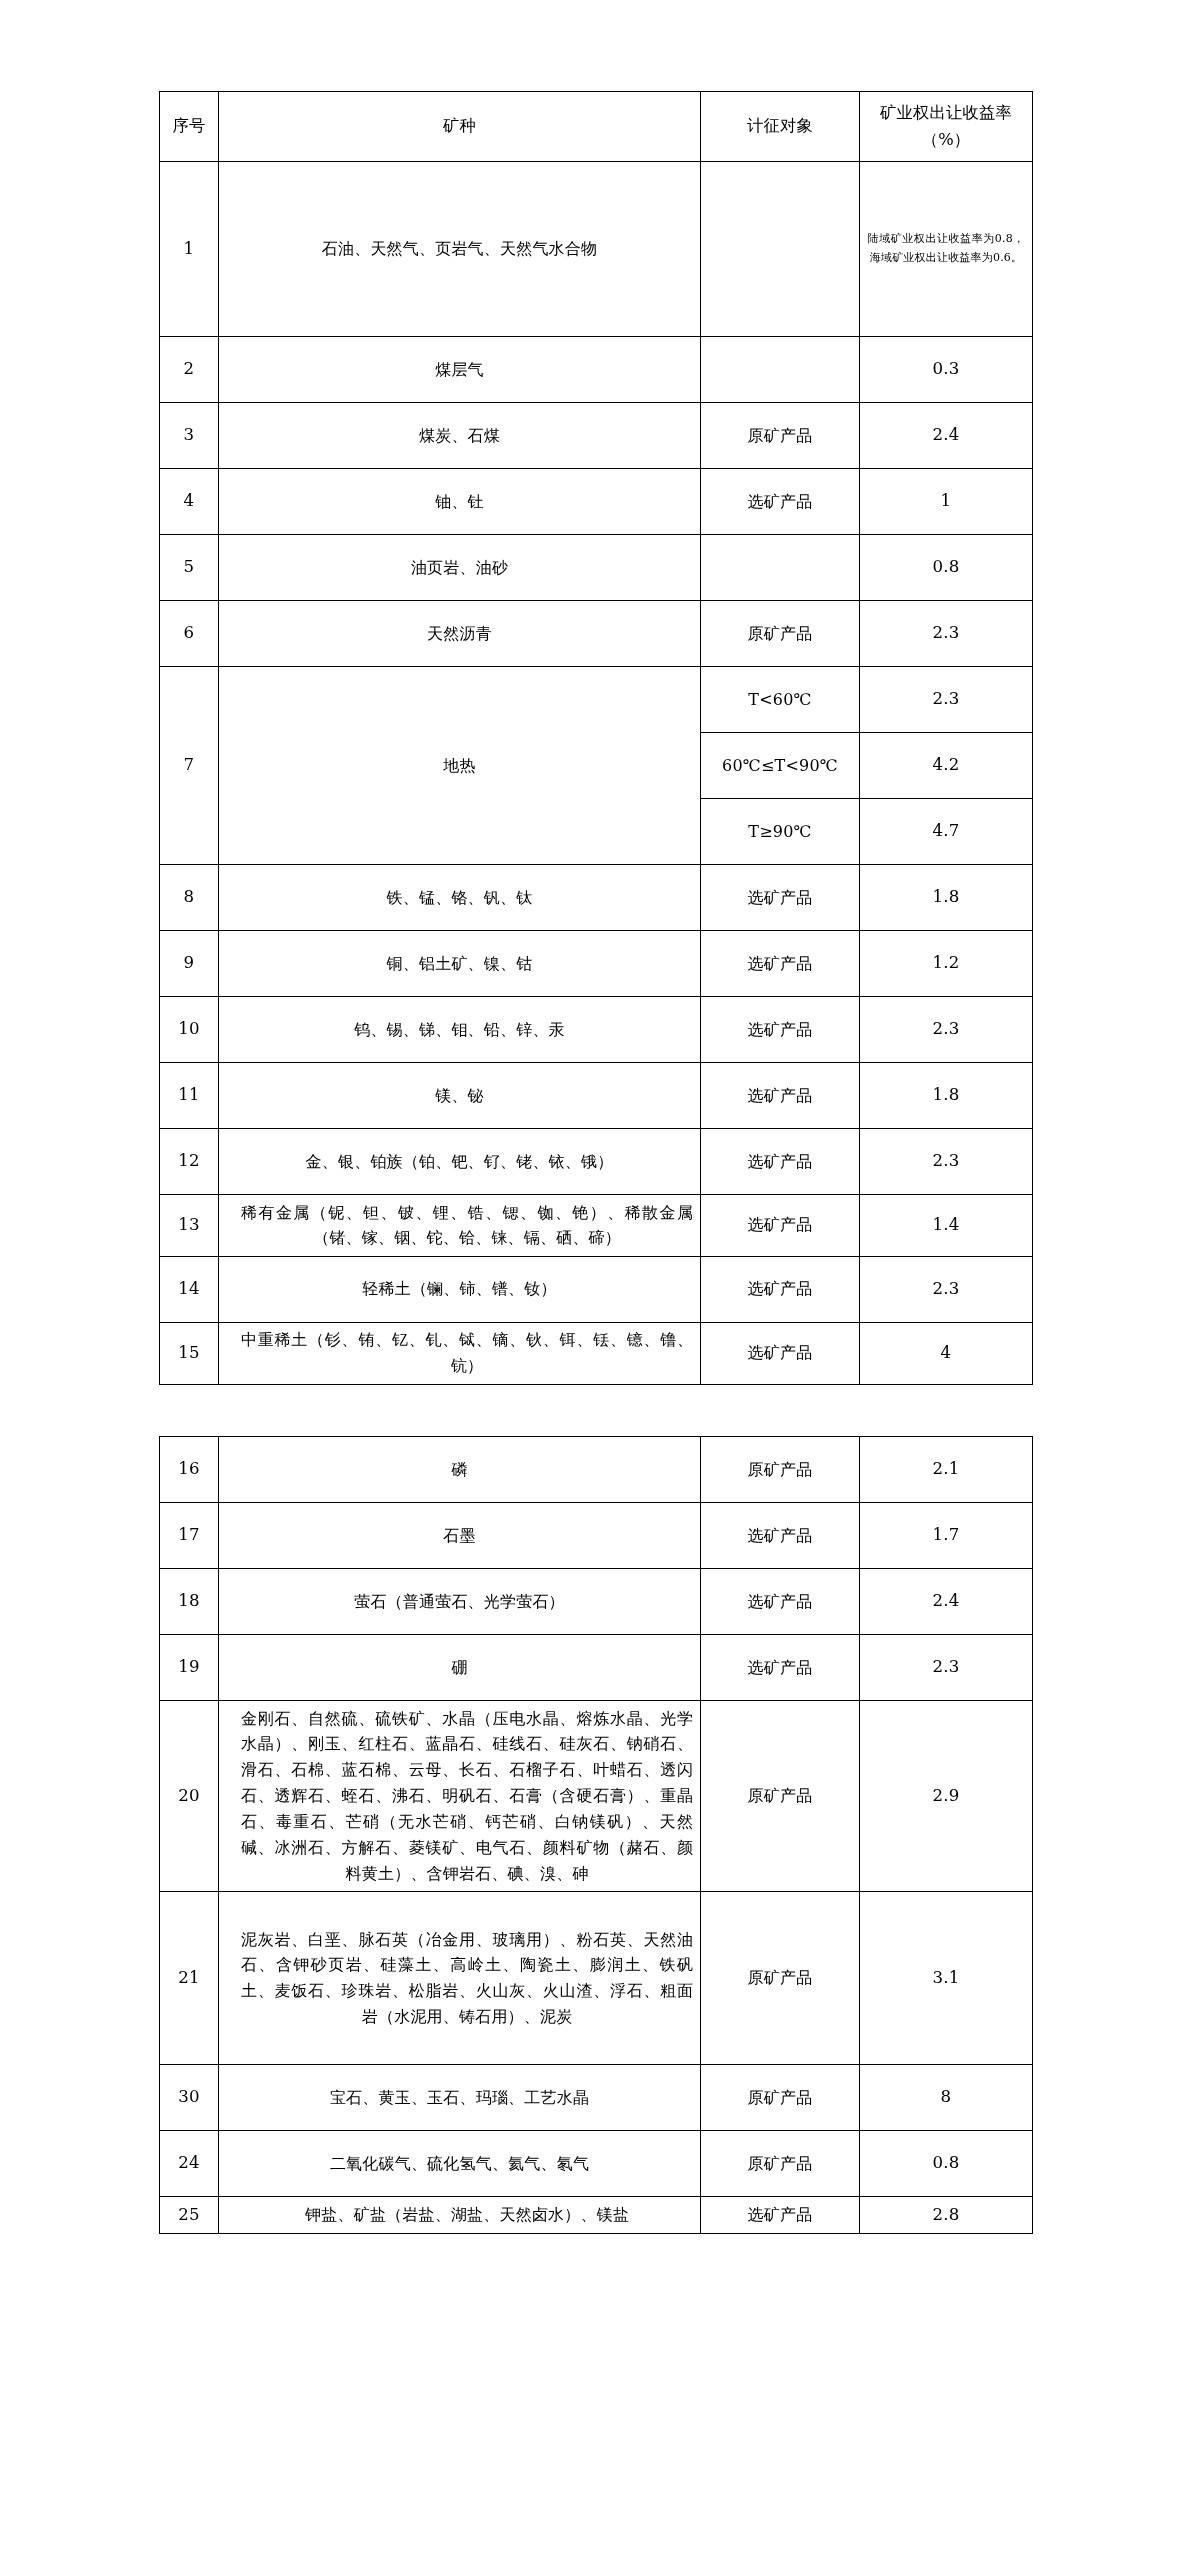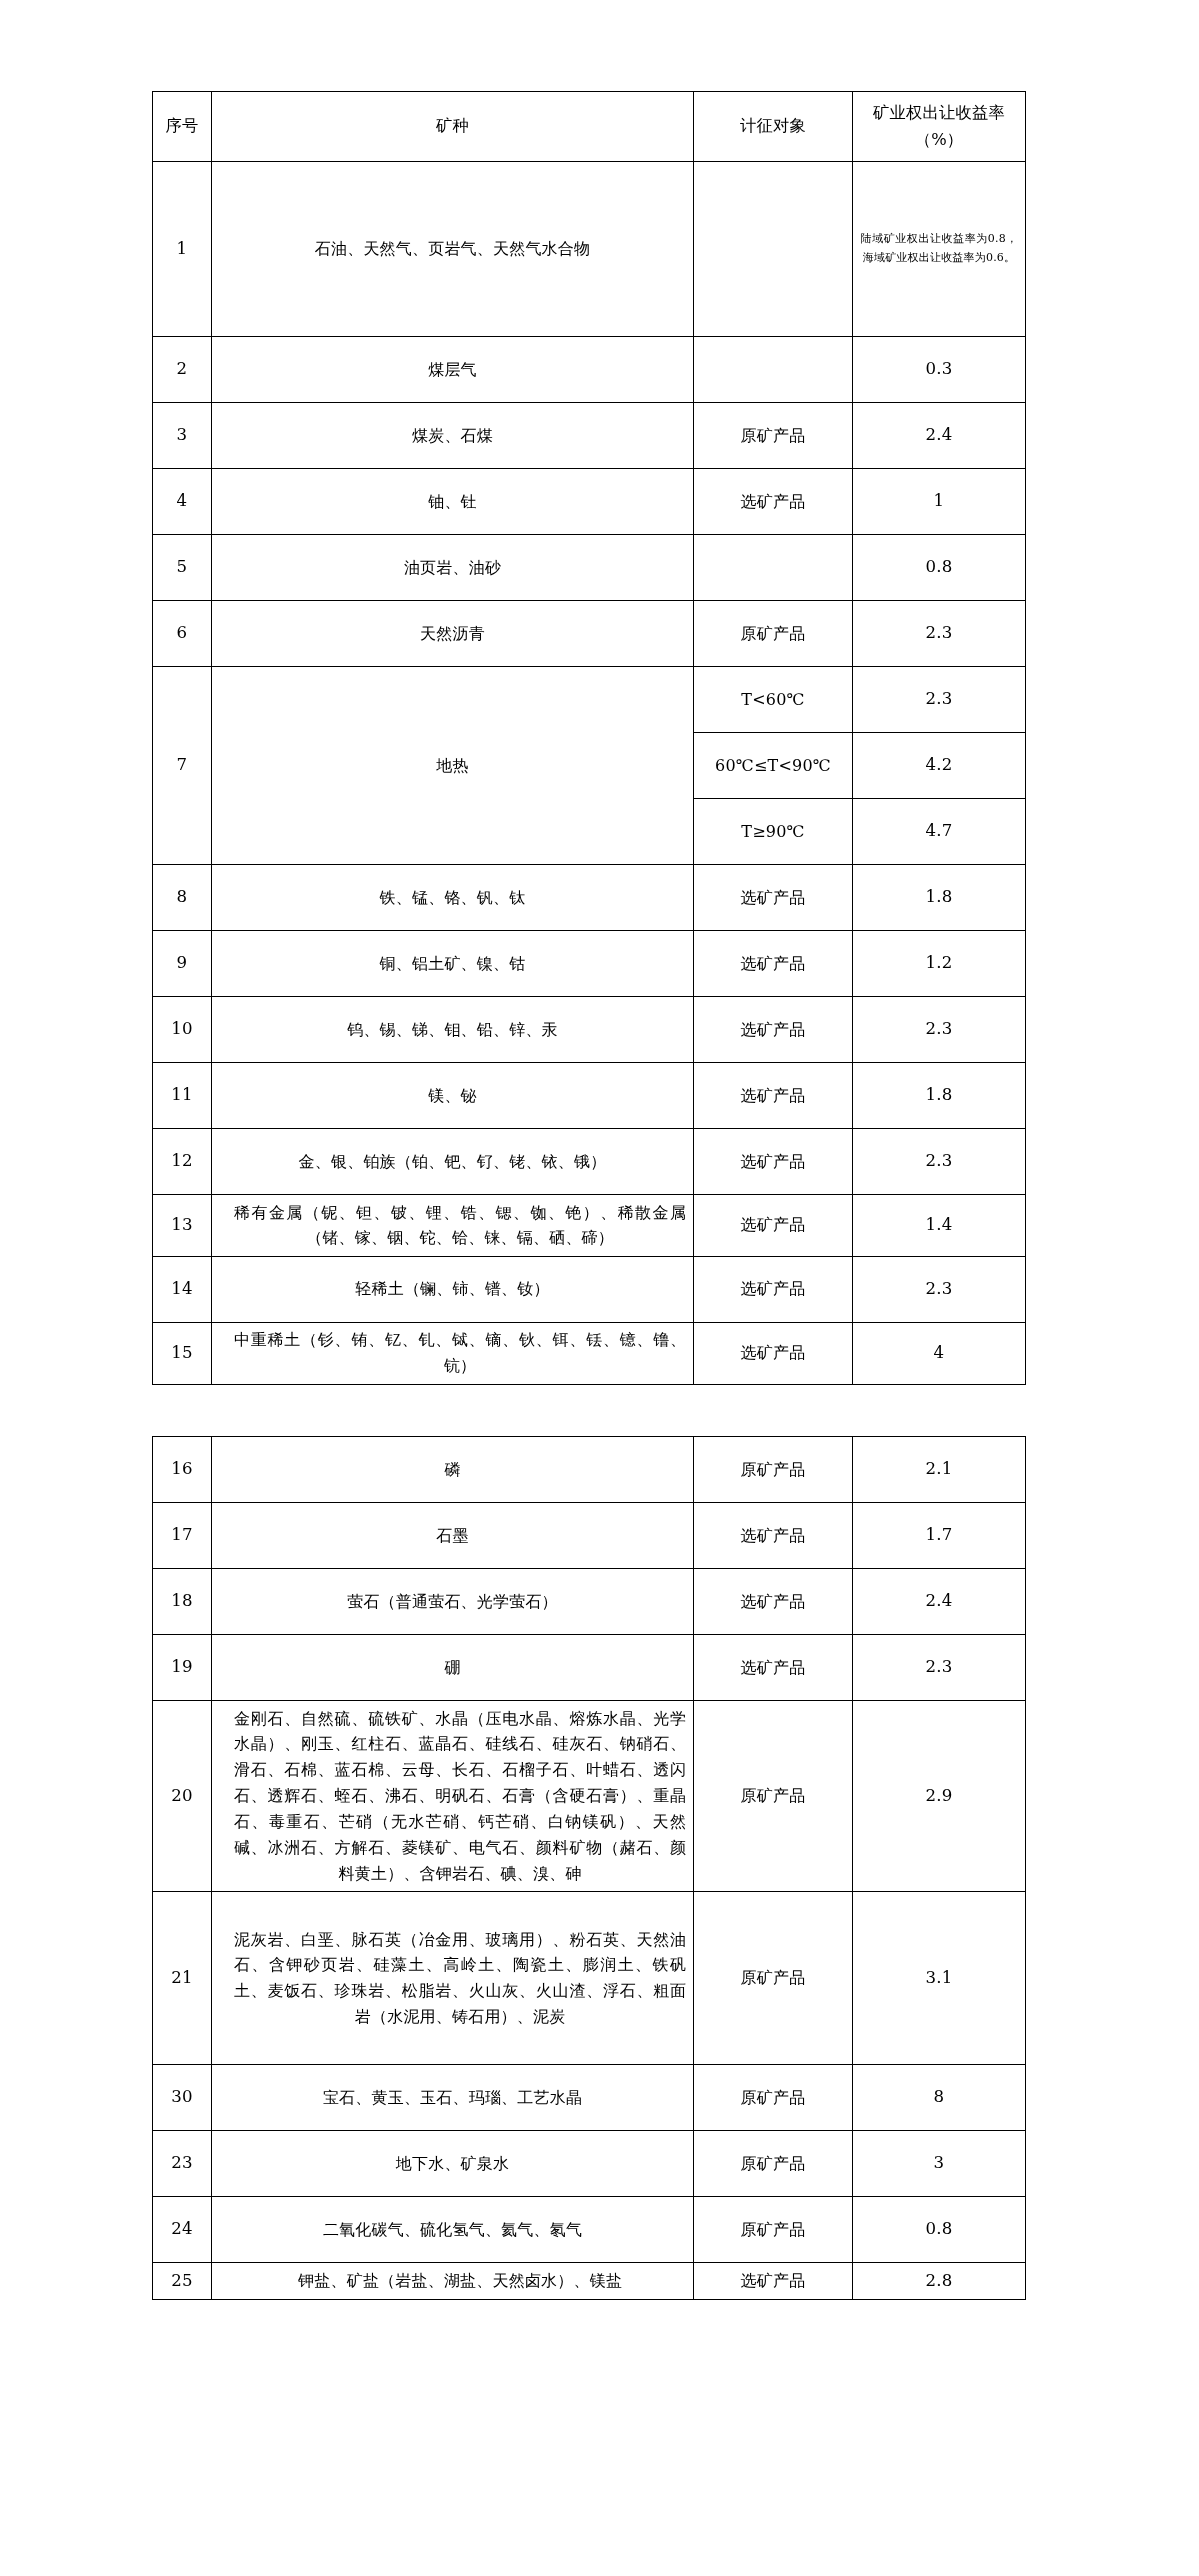--- a/index.html
+++ b/index.html
@@ -17,21 +17,21 @@
   }
   .page {
     width: 1200px;
     min-height: 2576px;
     box-sizing: border-box;
     padding: 0;
     position: relative;
   }
   .table-block {
     position: absolute;
-    left: 152px;
+    left: 159px;
     width: 873px;
   }
   #block-a { top: 91px; }
   #block-b { top: 1436px; }
 
   table.mintable {
     border-collapse: collapse;
     width: 873px;
     table-layout: fixed;
     font-size: 16px;
@@ -273,26 +273,20 @@
           <td class="rate">3.1</td>
         </tr>
 
         <tr>
           <td class="no h-med">30</td>
           <td class="kind">宝石、黄玉、玉石、玛瑙、工艺水晶</td>
           <td class="obj">原矿产品</td>
           <td class="rate">8</td>
         </tr>
 
-        <tr>
-          <td class="no h-med">23</td>
-          <td class="kind">地下水、矿泉水</td>
-          <td class="obj">原矿产品</td>
-          <td class="rate">3</td>
-        </tr>
 
         <tr>
           <td class="no h-med">24</td>
           <td class="kind">二氧化碳气、硫化氢气、氦气、氡气</td>
           <td class="obj">原矿产品</td>
           <td class="rate">0.8</td>
         </tr>
 
         <tr>
           <td class="no">25</td>

